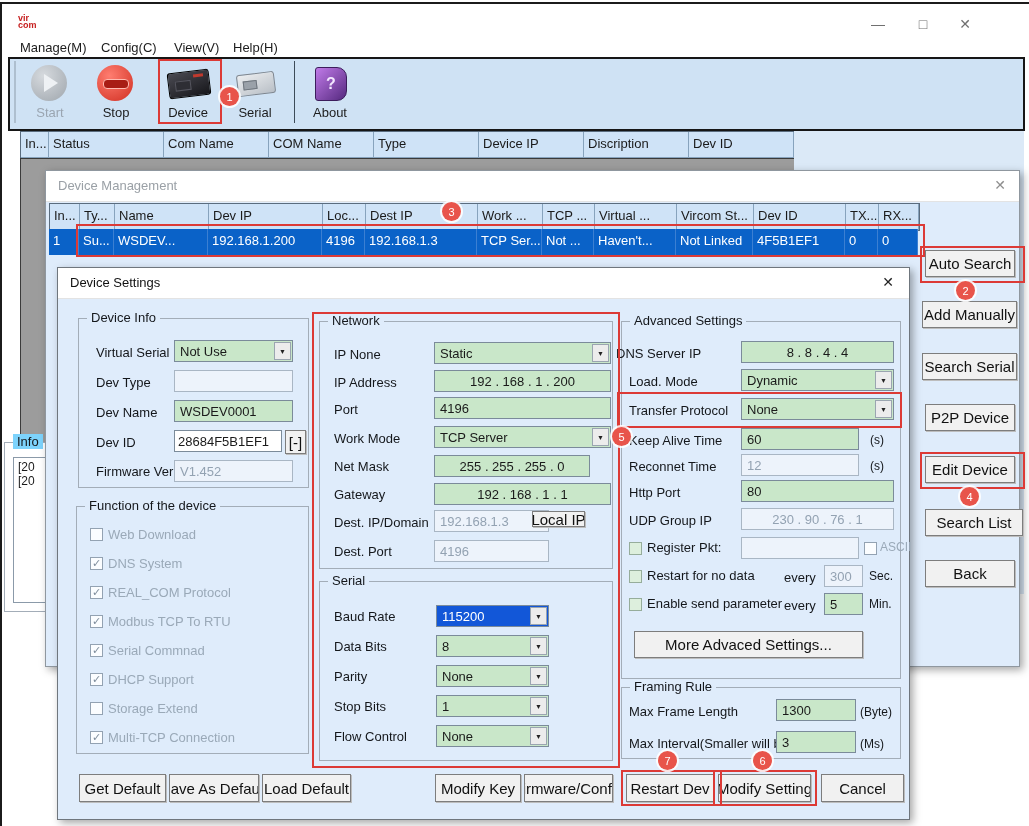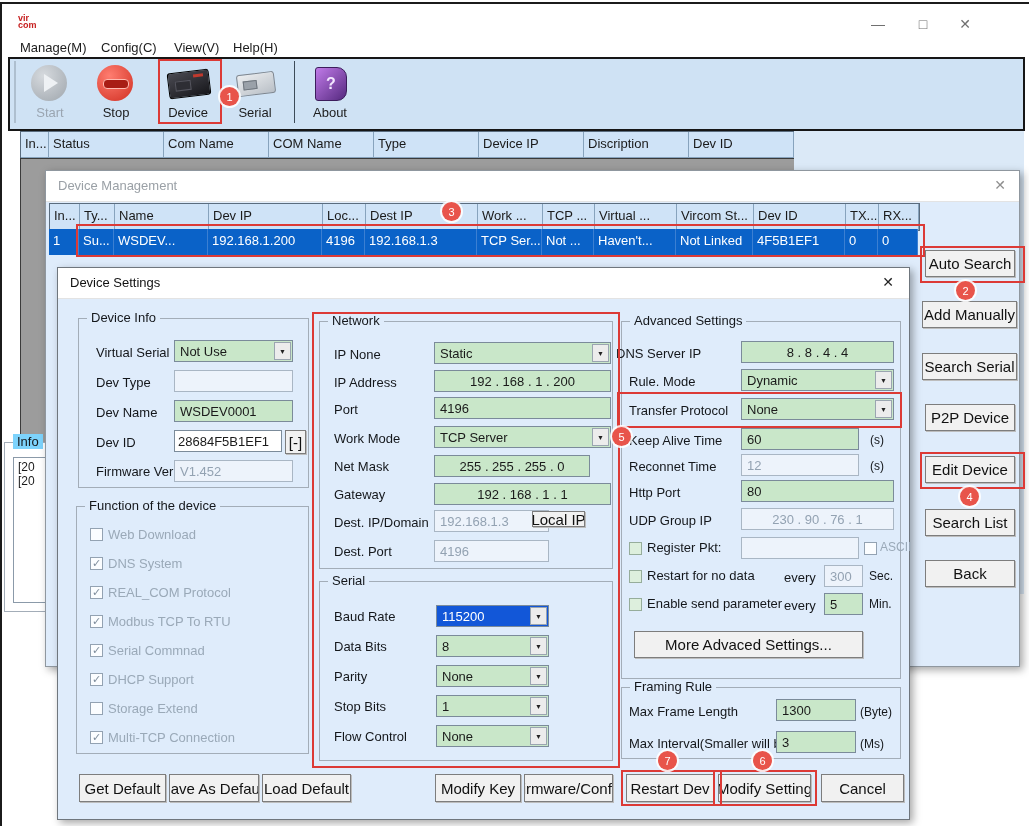--- a/index.html
+++ b/index.html
@@ -182,21 +182,21 @@
       <div class="rc" style="width:92px;">4F5B1EF1</div>
       <div class="rc" style="width:33px;">0</div>
       <div class="rc" style="width:40px;">0</div>
     </div>
 
     <div class="btn" style="left:879px;top:79px;width:90px;height:27px;">Auto Search</div>
     <div class="btn" style="left:876px;top:130px;width:95px;height:27px;">Add Manually</div>
     <div class="btn" style="left:876px;top:182px;width:95px;height:27px;">Search Serial</div>
     <div class="btn" style="left:879px;top:233px;width:90px;height:27px;">P2P Device</div>
     <div class="btn" style="left:879px;top:285px;width:90px;height:27px;">Edit Device</div>
-    <div class="btn" style="left:879px;top:338px;width:90px;height:27px;text-align:right;">Search List</div>
+    <div class="btn" style="left:879px;top:338px;width:98px;height:27px;text-align:right;">Search List</div>
     <div class="btn" style="left:879px;top:389px;width:90px;height:27px;">Back</div>
   </div>
 
   <div class="dialog" style="left:57px;top:267px;width:851px;height:551px;border-color:#6f767d;">
     <div class="dlg-titlebar">
       <div class="dlg-title" style="color:#111;">Device Settings</div>
       <div class="dlg-close" style="right:10px;color:#222;">✕</div>
     </div>
 
     <div class="grp" style="left:20px;top:50px;width:231px;height:170px;">
@@ -291,21 +291,21 @@
     <div class="field green combo" style="left:378px;top:457px;width:113px;">
       <span>None</span>
       <span class="arrow">▼</span>
     </div>
 
     <div class="grp" style="left:563px;top:53px;width:280px;height:358px;">
       <div class="glab">Advanced Settings</div>
     </div>
     <div class="lbl" style="left:558px;top:78px;">DNS Server IP</div>
     <div class="field green ipf" style="left:683px;top:73px;width:153px;">8 . 8 . 4 . 4</div>
-    <div class="lbl" style="left:571px;top:106px;">Rule. Mode</div>
+    <div class="lbl" style="left:571px;top:106px;">Load. Mode</div>
     <div class="field green combo" style="left:683px;top:101px;width:153px;">
       <span>Dynamic</span>
       <span class="arrow">▼</span>
     </div>
     <div class="lbl" style="left:571px;top:135px;">Transfer Protocol</div>
     <div class="field green combo" style="left:683px;top:130px;width:153px;">
       <span>None</span>
       <span class="arrow">▼</span>
     </div>
     <div class="lbl" style="left:571px;top:165px;">Keep Alive Time</div>

